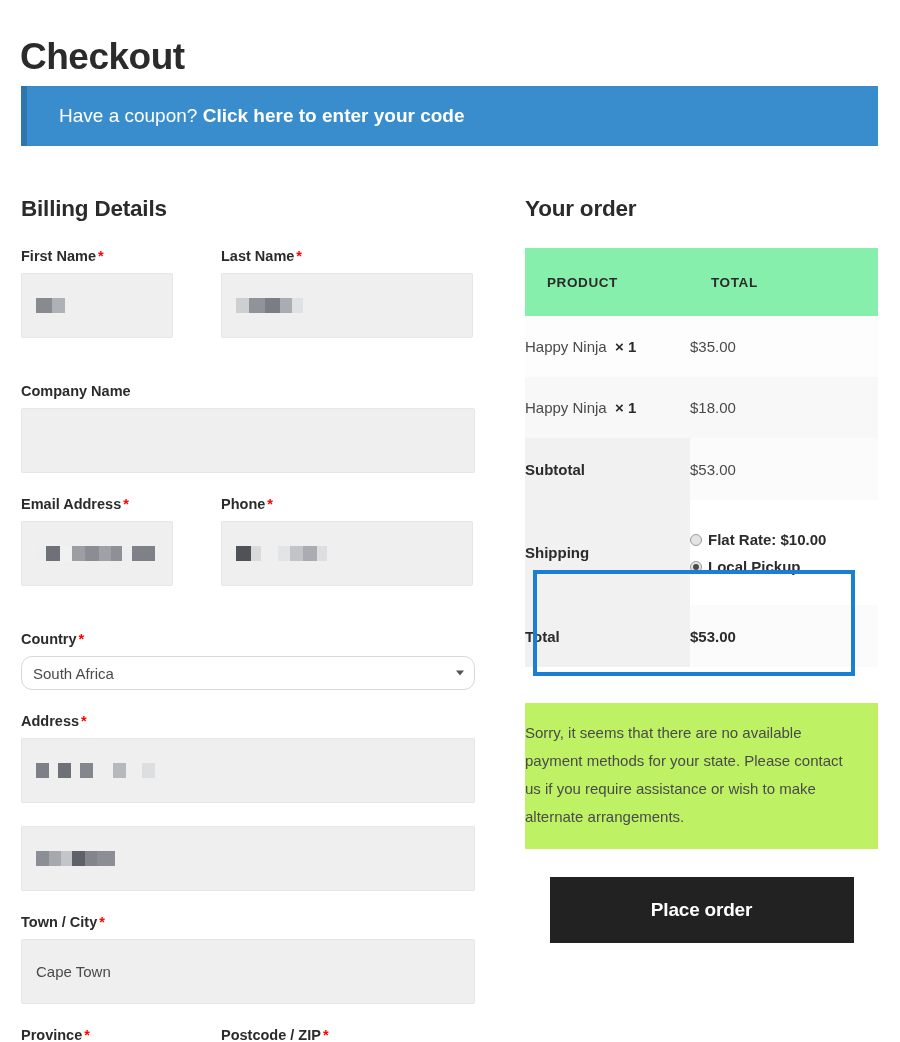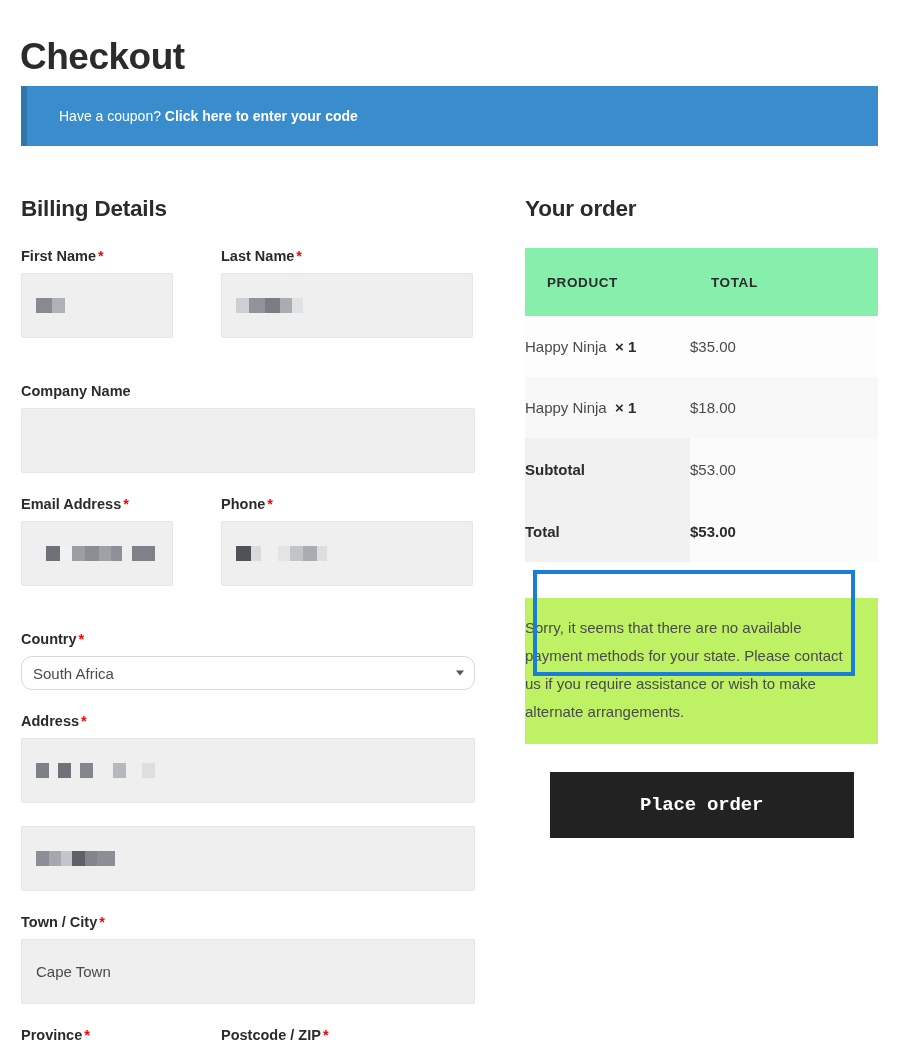--- a/index.html
+++ b/index.html
@@ -37,21 +37,21 @@
     top: 86px;
     width: 857px;
     height: 60px;
     background: #3a8dcc;
     border-left: 6px solid #2f76ac;
     display: flex;
     align-items: center;
   }
   .coupon-text {
     padding-left: 32px;
-    font-size: 14px;
+    font-size: 19px;
     color: #ffffff;
   }
   .coupon-link {
     font-weight: bold;
     color: #ffffff;
     text-decoration: none;
     cursor: pointer;
   }
 
   
@@ -251,21 +251,21 @@
     margin-top: 28px;
     display: flex;
     justify-content: center;
   }
   .place-order-btn {
     width: 304px;
     height: 66px;
     background: #222222;
     color: #ffffff;
     border: none;
-    font-family: Liberation Mono, monospace;
+    font-family: Liberation Sans, sans-serif;
     font-size: 19px;
     font-weight: bold;
     cursor: pointer;
     letter-spacing: -0.2px;
   }
   .right-inner { position: relative; }
 </style>
 </head>
 <body>
 
@@ -451,20 +451,33 @@
           <td class="cell-label">
             <span>Happy Ninja</span>&nbsp;
             <span class="qty">× 1</span>
           </td>
           <td class="cell-value">$18.00</td>
         </tr>
         <tr class="total-row subtotal-row">
           <td class="cell-label">Subtotal</td>
           <td class="cell-value">$53.00</td>
         </tr>
+        <tr class="total-row shipping-row">
+          <td class="cell-label">Shipping</td>
+          <td class="cell-value">
+            <div class="ship-options">
+              <label class="ship-opt">
+                <span class="radio"></span><span>Flat Rate: $10.00</span>
+              </label>
+              <label class="ship-opt">
+                <span class="radio checked"></span><span>Local Pickup</span>
+              </label>
+            </div>
+          </td>
+        </tr>
         <tr class="total-row grand-row">
           <td class="cell-label">Total</td>
           <td class="cell-value">$53.00</td>
         </tr>
       </tbody>
     </table>
 
     <div class="highlight-box"></div>
   </div>
 

